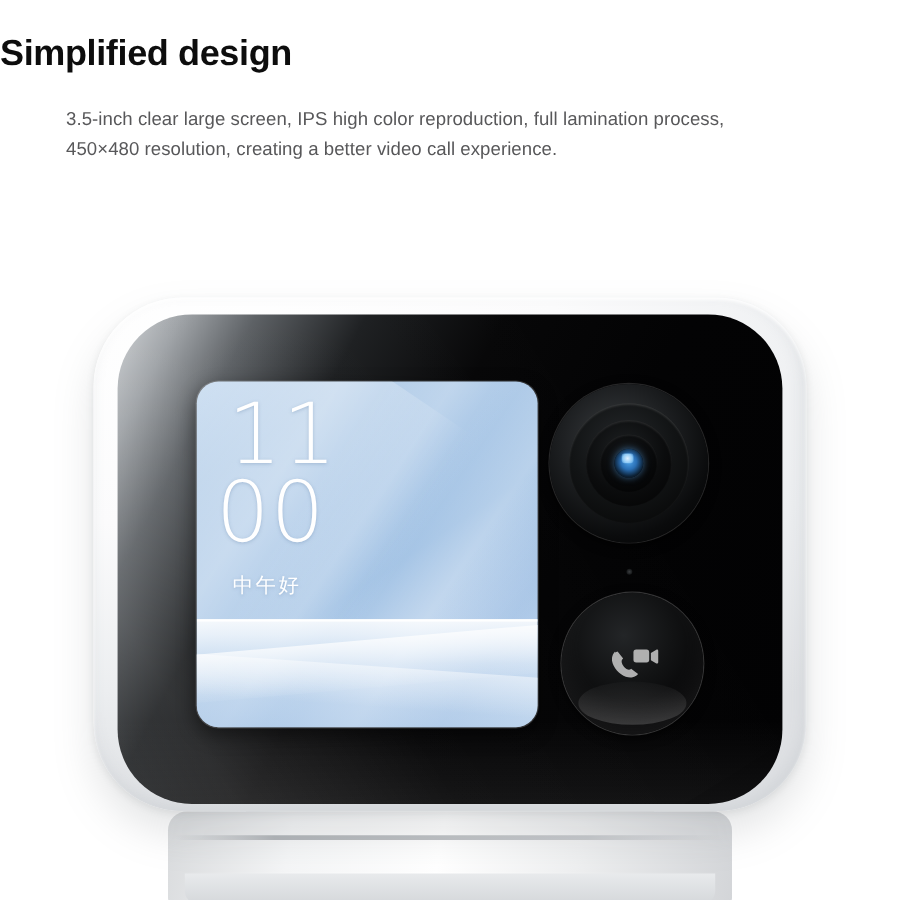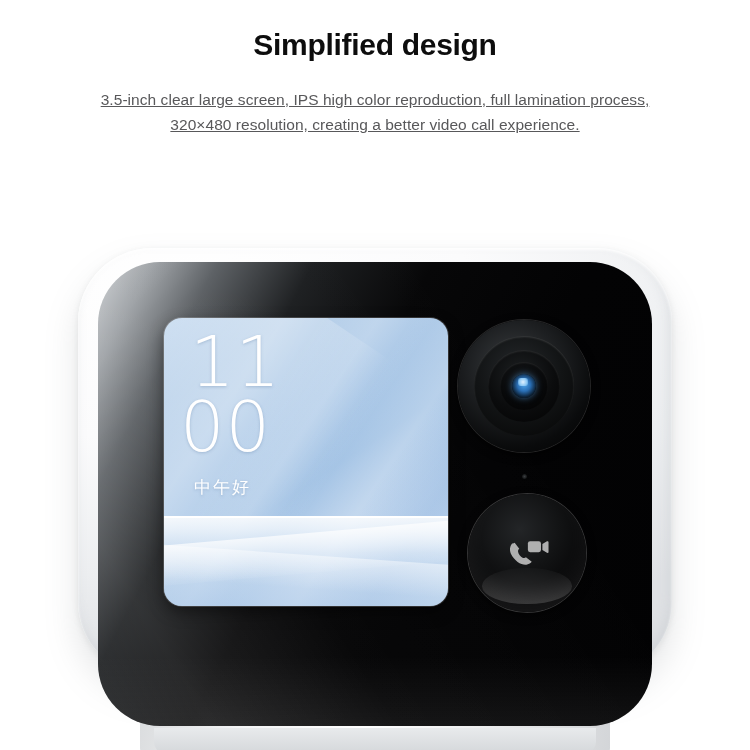--- a/index.html
+++ b/index.html
@@ -15,40 +15,38 @@
     position: relative;
   }
 
   
   .text-block {
     position: absolute;
     top: 0;
     left: 0;
     width: 750px;
     padding-top: 24px;
-    text-align: center;
     box-sizing: border-box;
   }
   .headline {
     font-size: 30px;
     font-weight: bold;
     color: #0d0d0d;
     line-height: 1.37;
     letter-spacing: -0.3px;
     margin: 0;
   }
   .headline .hl-line { display: block; }
   .subcopy {
     margin: 22px auto 0;
     width: 640px;
     font-size: 15.5px;
     color: #58585a;
     line-height: 1.62;
     letter-spacing: 0.05px;
-    text-decoration: underline;
   }
   .subcopy .sub-line { display: block; }
 
   
   .product-scene {
     position: absolute;
     top: 236px;
     left: 0;
     width: 750px;
     height: 514px;
@@ -119,21 +117,21 @@
                 inset -3px -6px 12px rgba(196,199,203,0.45);
     pointer-events: none;
   }
 
   
   .glass-panel {
     position: absolute;
     left: 98px;
     top: 26px;
     width: 554px;
-    height: 464px;
+    height: 408px;
     border-radius: 62px;
     overflow: hidden;
     background:
       linear-gradient(118deg,
         #cfd2d5 0%,
         #9fa3a7 7%,
         #5c6064 15%,
         #1d1f21 27%,
         #070708 42%,
         #030304 62%,
@@ -378,21 +376,21 @@
 </style>
 </head>
 <body>
 
 <div class="text-block">
   <h1 class="headline">
     <span class="hl-line">Simplified design</span>
   </h1>
   <p class="subcopy">
     <span class="sub-line">3.5-inch clear large screen, IPS high color reproduction, full lamination process,</span>
-    <span class="sub-line">320×480 resolution, creating a better video call experience.</span>
+    <span class="sub-line">450×480 resolution, creating a better video call experience.</span>
   </p>
 </div>
 
 <div class="product-scene">
 
   <div class="floor-shadow"></div>
 
   <div class="stand-neck"></div>
   <div class="stand-base"></div>
 

